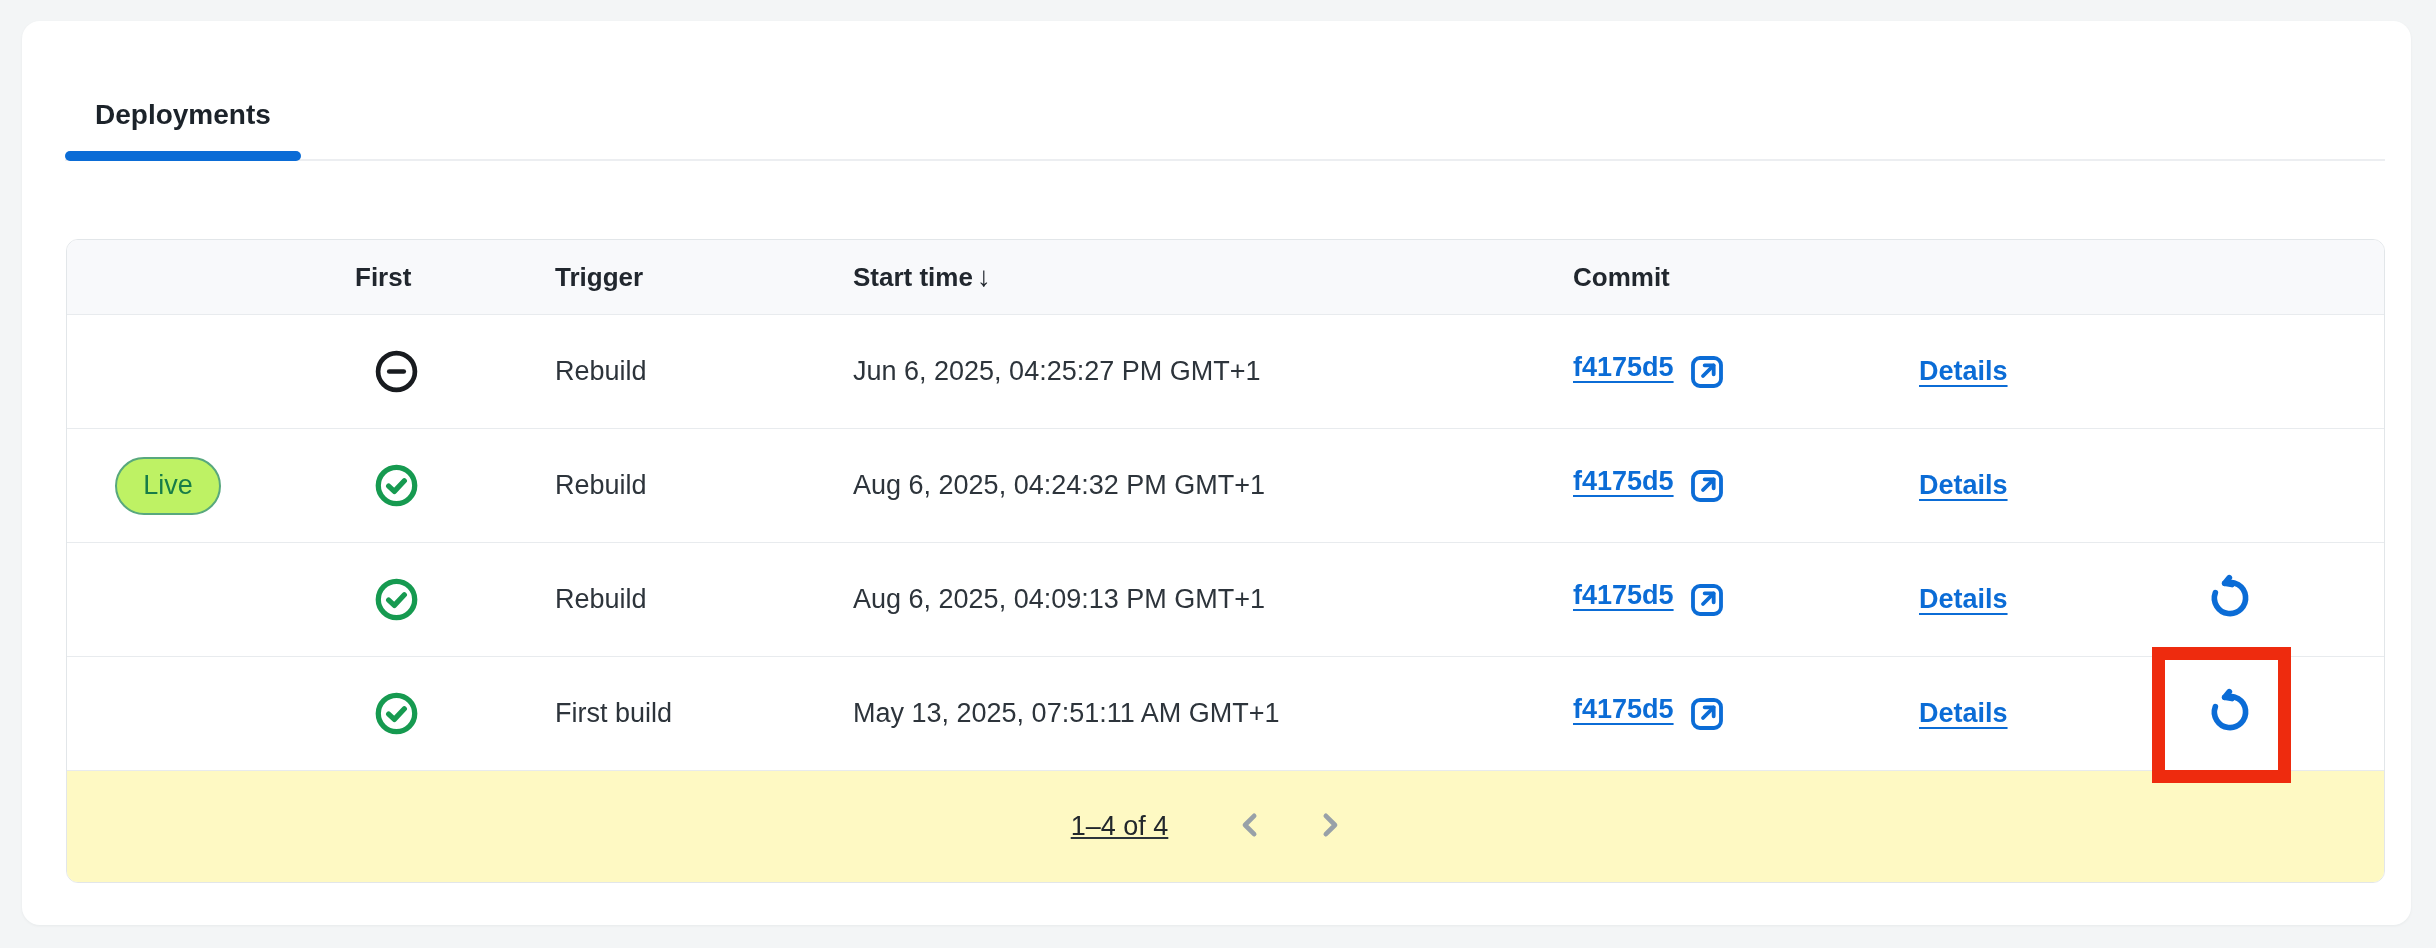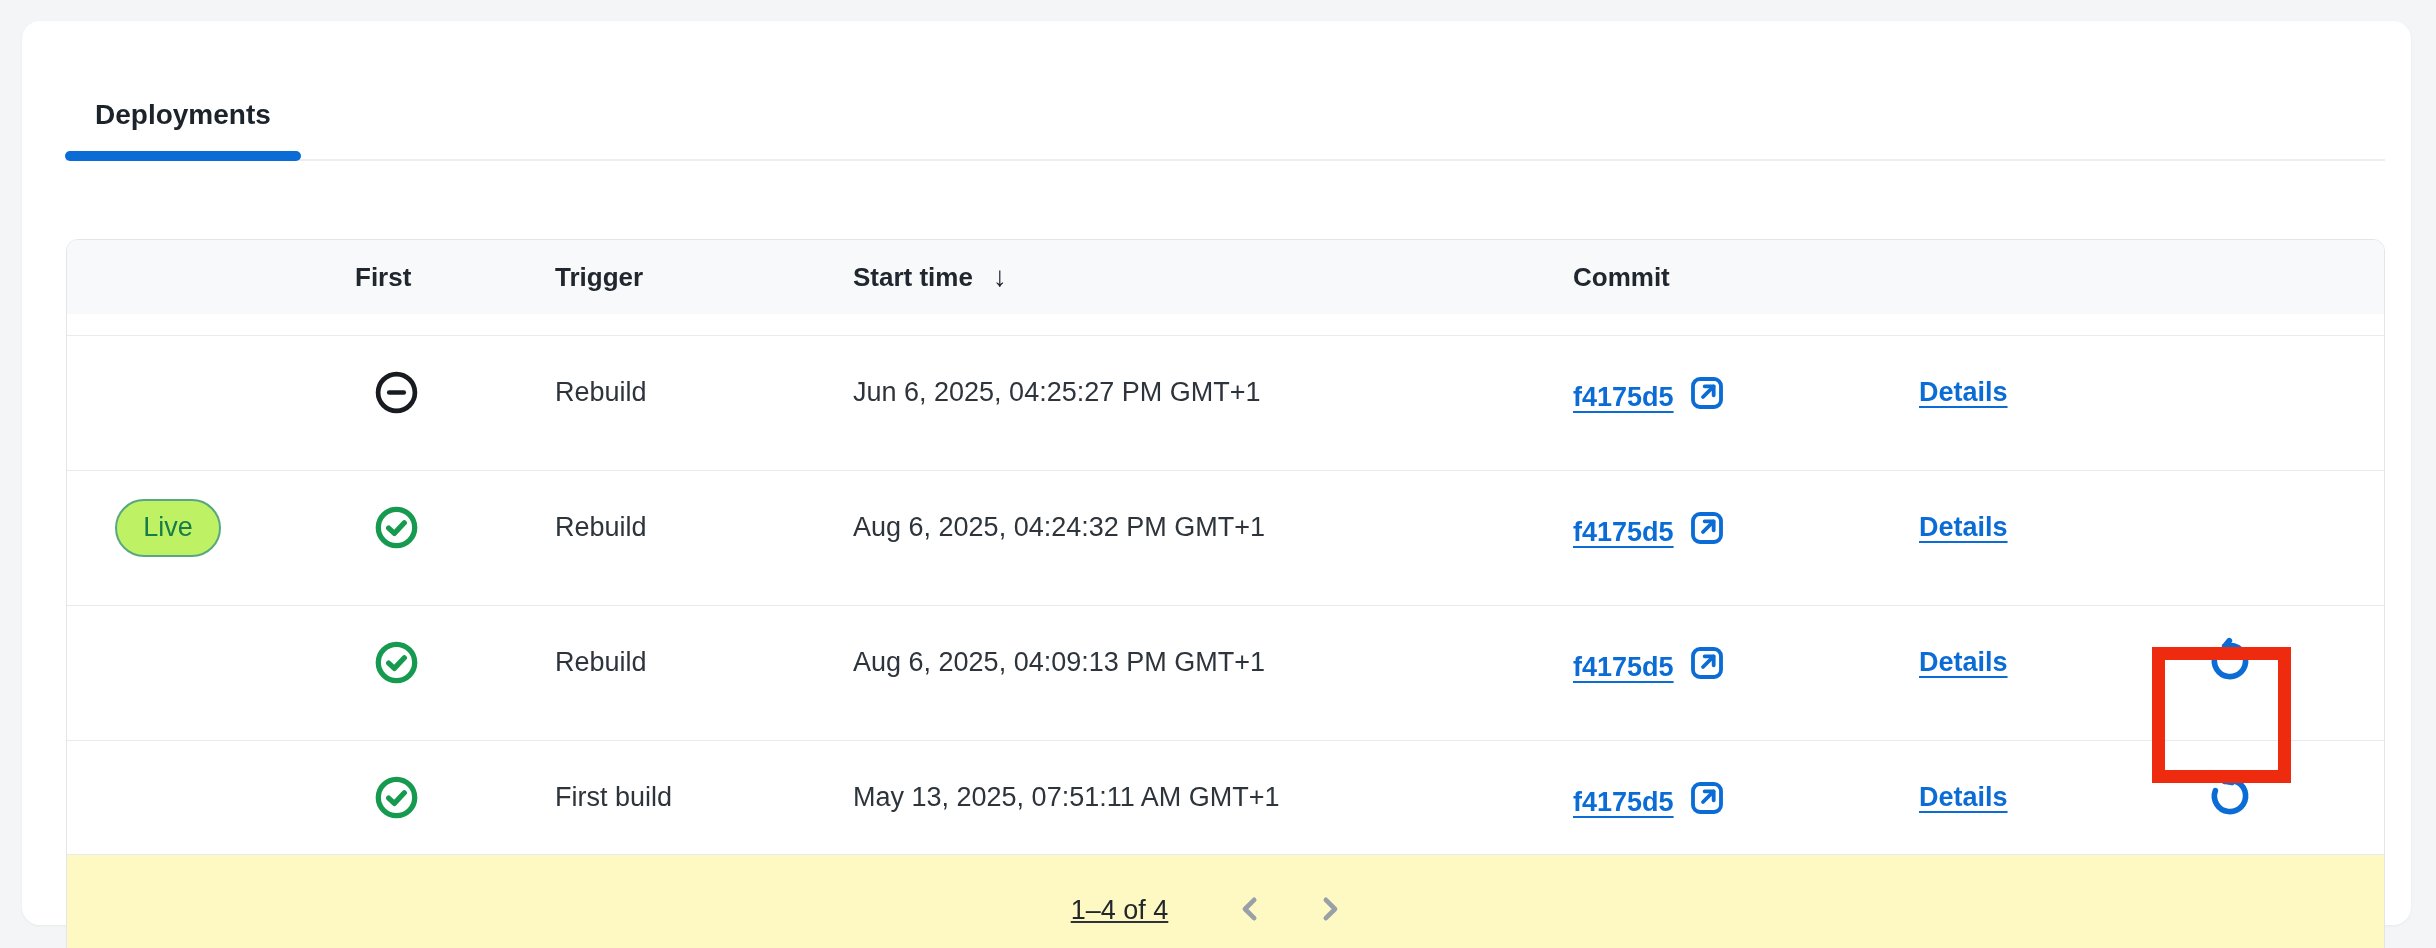--- a/index.html
+++ b/index.html
@@ -61,40 +61,39 @@
     font-size:26px;
     font-weight:700;
     color:#21272e;
   }
   .trow {
     height:114px;
     border-top:1px solid #e8ebee;
     background:#fff;
     font-size:27px;
     color:#2d343b;
-    margin-top:21px;
   }
   .tfoot {
     height:112px;
     border-top:1px solid #e8ebee;
     display:flex;
     align-items:center;
     justify-content:center;
     padding-right:26px;
     background:#fef9c3;
     text-decoration:underline;
   }
   .c1 { padding-left:48px; }
   .c2 { padding-left:14px; }
   .c3 { padding-left:14px; }
   .c4 { padding-left:12px; }
   .c5 { padding-left:14px; }
   .c6 { padding-left:15px; }
   .c7 { display:flex; justify-content:center; padding-right:62px; }
-  .hdr-sortable { display:flex; align-items:center; gap:20px; cursor:pointer; }
+  .hdr-sortable { display:flex; align-items:center; gap:4px; cursor:pointer; }
   .sort-arrow { font-size:28px; font-weight:700; color:#21272e; }
   
   .status-wrap { display:flex; align-items:center; margin-left:18px; }
   
   .badge-live {
     display:inline-flex;
     align-items:center;
     justify-content:center;
     height:58px;
     min-width:106px;
@@ -109,21 +108,21 @@
   
   a.link {
     color:#0b6cd6;
     font-weight:700;
     font-size:27px;
     text-decoration:underline;
     text-underline-offset:5px;
     text-decoration-thickness:2px;
     cursor:pointer;
   }
-  .commit-cell { display:flex; align-items:flex-end; gap:13px; }
+  .commit-cell { display:flex; align-items:flex-start; gap:13px; }
   .ext-icon { display:inline-flex; }
   
   .retry-btn {
     width:60px; height:60px;
     display:flex; align-items:center; justify-content:center;
     background:none; border:none; cursor:pointer;
   }
   
   .page-range { font-size:27px; color:#22272c; }
   .pager-btn {

